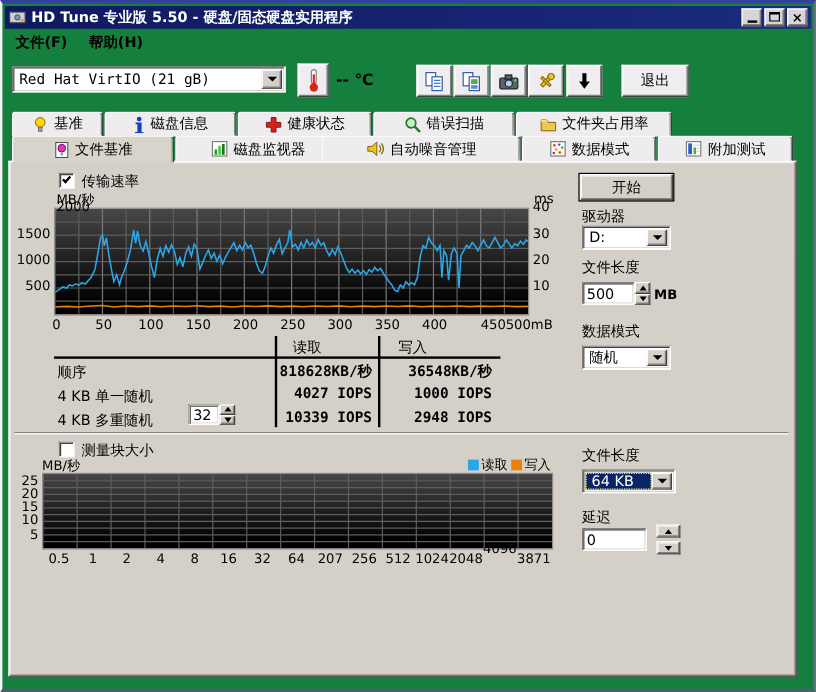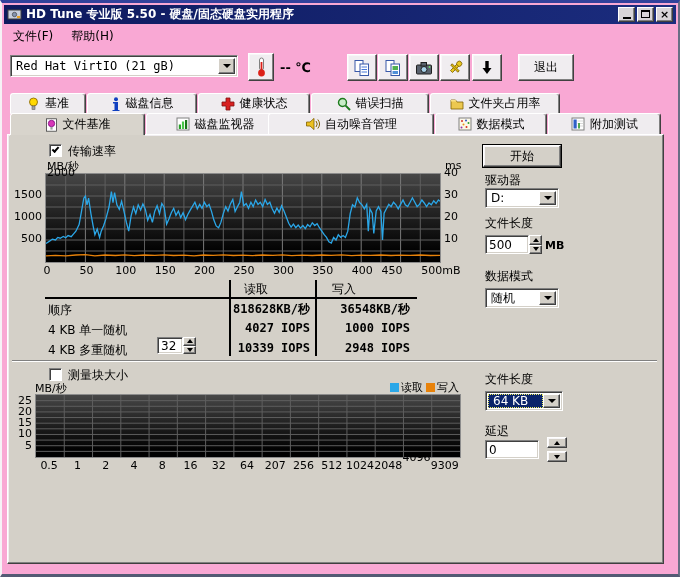--- a/index.html
+++ b/index.html
@@ -1,38 +1,38 @@
 <!DOCTYPE html>
 <html><head>
 <meta charset="utf-8">
 <style>
   * { margin:0; padding:0; box-sizing:border-box; }
   html,body { background:#808080; }
   body { font-family:"DejaVu Sans", sans-serif; font-size:12px; color:#000; }
 
   .window {
     position:relative; width:680px; height:577px;
-    background:#f9a8d4;
+    background:#15803d;
     border-top:3px solid #32429B; border-left:2px solid #F6F2F6;
     border-right:2px solid #6A6E85; border-bottom:3px solid #545A74;
     overflow:hidden;
   }
   .titlebar {
     position:absolute; left:2px; right:2px; top:2px; height:19px;
     background:linear-gradient(90deg,#0E1A5E,#1B2C7E);
     display:flex; align-items:center; padding:0 3px;
   }
   .titlebar .title { color:#fff; font-weight:bold; font-size:12px; margin-left:4px; white-space:nowrap; }
   .tb-btns { margin-left:auto; display:flex; gap:2px; }
   .tb-btn {
     width:17px; height:15px; background:#D8D4D8; font-size:11px; line-height:13px; text-align:center;
     border:1px solid; border-color:#fff #404040 #404040 #fff;
     box-shadow:inset -1px -1px 0 #808080; font-weight:bold;
   }
-  .menubar { position:absolute; left:4px; top:24px; height:19px; display:flex; gap:4px; align-items:center; }
+  .menubar { position:absolute; left:4px; top:24px; height:19px; display:flex; gap:4px; align-items:flex-end;font-weight:bold; }
   .menu-item { padding:2px 7px; }
 
   
   .combo, .input {
     background:#fff; border:1px solid; border-color:#808080 #fff #fff #808080;
     box-shadow:inset 1px 1px 0 #404040, inset -1px -1px 0 #D4D0C8;
     position:absolute; display:flex; align-items:center;
   }
   .combo .val { padding:0 4px 0 5px; flex:1; white-space:nowrap; overflow:hidden; }
   .combo-arrow {
@@ -453,35 +453,35 @@
     <span class="tick" style="left: 442px; top: 229px; width: 24px;">10</span>
     <span class="tick" style="left: 25px; top: 261px; width: 40px; text-align: center;">0</span>
     <span class="tick" style="left: 64.4px; top: 261px; width: 40px; text-align: center;">50</span>
     <span class="tick" style="left: 103.8px; top: 261px; width: 40px; text-align: center;">100</span>
     <span class="tick" style="left: 143.2px; top: 261px; width: 40px; text-align: center;">150</span>
     <span class="tick" style="left: 182.6px; top: 261px; width: 40px; text-align: center;">200</span>
     <span class="tick" style="left: 222px; top: 261px; width: 40px; text-align: center;">250</span>
     <span class="tick" style="left: 261.4px; top: 261px; width: 40px; text-align: center;">300</span>
     <span class="tick" style="left: 300.8px; top: 261px; width: 40px; text-align: center;">350</span>
     <span class="tick" style="left: 340.2px; top: 261px; width: 40px; text-align: center;">400</span>
-    <span class="tick" style="left: 379.6px; top: 261px; width: 40px; text-align: left;">450</span>
+    <span class="tick" style="left: 379.6px; top: 261px; width: 40px; text-align: right;">450</span>
     <span class="tick" style="left: 419px; top: 261px; width: 40px; text-align: center;">500mB</span>
     <span class="tick" style="left: 6px; top: 390.636px; width: 24px; text-align: right;">25</span>
     <span class="tick" style="left: 6px; top: 401.909px; width: 24px; text-align: right;">20</span>
     <span class="tick" style="left: 6px; top: 413.182px; width: 24px; text-align: right;">15</span>
     <span class="tick" style="left: 6px; top: 424.455px; width: 24px; text-align: right;">10</span>
     <span class="tick" style="left: 6px; top: 435.727px; width: 24px; text-align: right;">5</span>
     <span class="tick" style="left: 31.1333px; top: 456px; width: 32px; text-align: center;">0.5</span>
     <span class="tick" style="left: 59.4px; top: 456px; width: 32px; text-align: center;">1</span>
     <span class="tick" style="left: 87.6667px; top: 456px; width: 32px; text-align: center;">2</span>
     <span class="tick" style="left: 115.933px; top: 456px; width: 32px; text-align: center;">4</span>
     <span class="tick" style="left: 144.2px; top: 456px; width: 32px; text-align: center;">8</span>
     <span class="tick" style="left: 172.467px; top: 456px; width: 32px; text-align: center;">16</span>
     <span class="tick" style="left: 200.733px; top: 456px; width: 32px; text-align: center;">32</span>
     <span class="tick" style="left: 229px; top: 456px; width: 32px; text-align: center;">64</span>
     <span class="tick" style="left: 257.267px; top: 456px; width: 32px; text-align: center;">207</span>
     <span class="tick" style="left: 285.533px; top: 456px; width: 32px; text-align: center;">256</span>
     <span class="tick" style="left: 313.8px; top: 456px; width: 32px; text-align: center;">512</span>
     <span class="tick" style="left: 342.067px; top: 456px; width: 32px; text-align: center;">1024</span>
     <span class="tick" style="left: 370.333px; top: 456px; width: 32px; text-align: center;">2048</span>
     <span class="tick" style="left: 398.6px; top: 448px; width: 32px; text-align: center;">4096</span>
-    <span class="tick" style="left: 426.867px; top: 456px; width: 32px; text-align: center;">9309</span>
+    <span class="tick" style="left: 426.867px; top: 456px; width: 32px; text-align: center;">3871</span>
   </div>
 
 </body></html>

